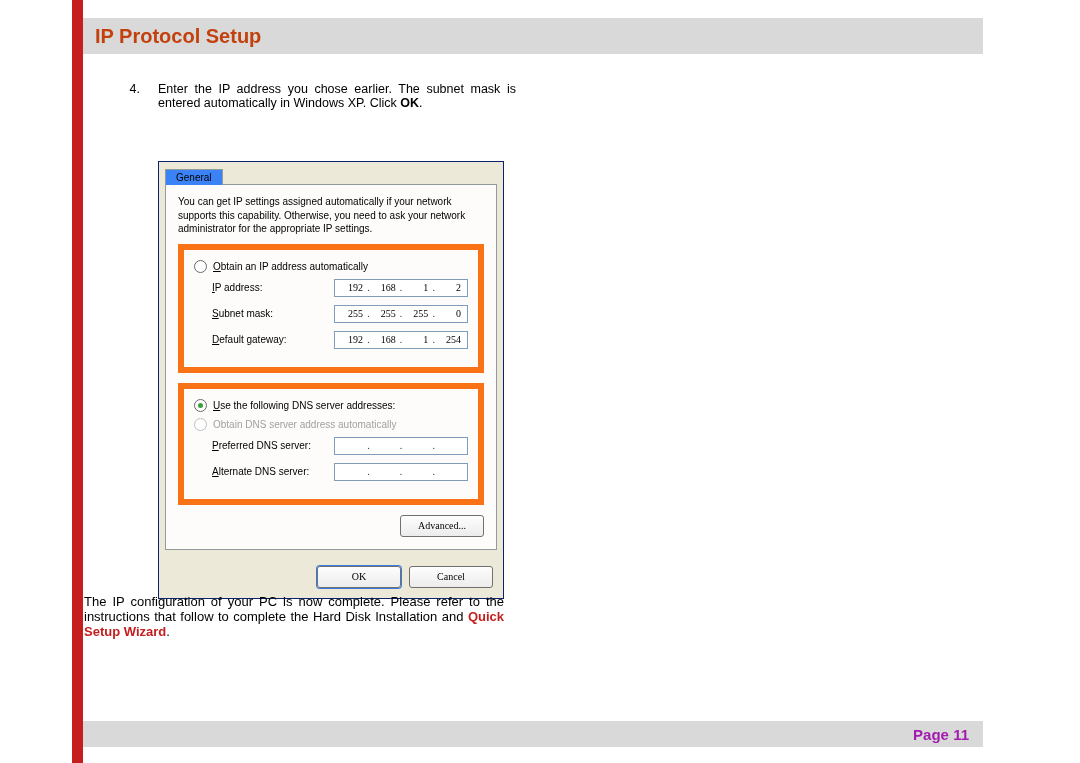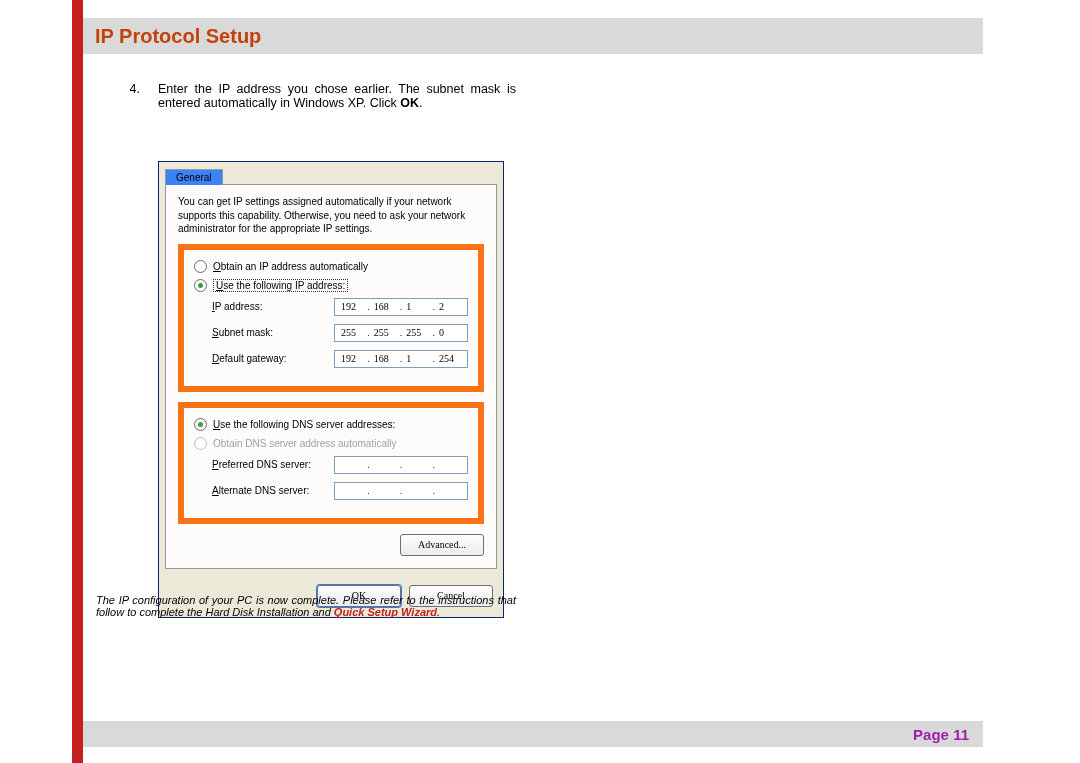--- a/index.html
+++ b/index.html
@@ -139,21 +139,21 @@
   }
   .field-row .flabel { width: 128px; }
   .ipbox {
     width: 130px; height: 16px;
     border: 1px solid #7F9DB9;
     background: #fff;
     display: flex; align-items: center; justify-content: space-around;
     font-family: Tahoma;
     padding: 0 4px;
   }
-  .ipbox .oct { width: 22px; text-align: left; }
+  .ipbox .oct { width: 22px; text-align: right; }
   .ipbox .dot { color: #333; }
   .disabled-label { color: #A0A0A0; }
 
   .advanced-row {
     display: flex; justify-content: flex-end;
     margin-top: 8px;
   }
   .dlg-buttons {
     display: flex; justify-content: flex-end; gap: 8px;
     padding: 8px 10px 10px 10px;
@@ -166,25 +166,24 @@
     border-radius: 3px;
     background: linear-gradient(#FDFDFD,#ECECEC);
     font-family: Tahoma;
     font-size: 10px;
     display: inline-flex; align-items: center; justify-content: center;
   }
   .defaultbtn { box-shadow: 0 0 0 1px #3A7BE0; }
 
   .below {
     position: absolute;
-    left: 96px; top: 594px;
+    left: 84px; top: 594px;
     width: 420px;
-    font-size: 11px;
+    font-size: 13px;
     text-align: justify;
-    font-style: italic;
   }
   .red-link { color: #C41E1E; font-weight: bold; }
 
   .footer-band {
     position: absolute;
     left: 83px; bottom: 16px;
     width: 900px; height: 26px;
     background: #D9D9D9;
     display: flex; align-items: center; justify-content: flex-end;
   }
@@ -219,24 +218,20 @@
     <span class="tab">General</span>
     <div class="panel">
 
       <div class="desc">You can get IP settings assigned automatically if your network supports this capability. Otherwise, you need to ask your network administrator for the appropriate IP settings.</div>
 
       <div class="group">
         <div class="radio-row">
           <span class="radio"></span>
           <span><span class="ul">O</span><span>btain an IP address automatically</span></span>
         </div>
-        <div class="radio-row">
-          <span class="radio selected"></span>
-          <span class="dotted-box"><span class="ul">U</span><span>se the following IP address:</span></span>
-        </div>
 
         <div class="fields">
           <div class="field-row">
             <span class="flabel"><span class="ul">I</span><span>P address:</span></span>
             <span class="ipbox">
               <span class="oct">192</span>
                 <span class="dot">.</span>
               <span class="oct">168</span>
                 <span class="dot">.</span>
               <span class="oct">1</span>

